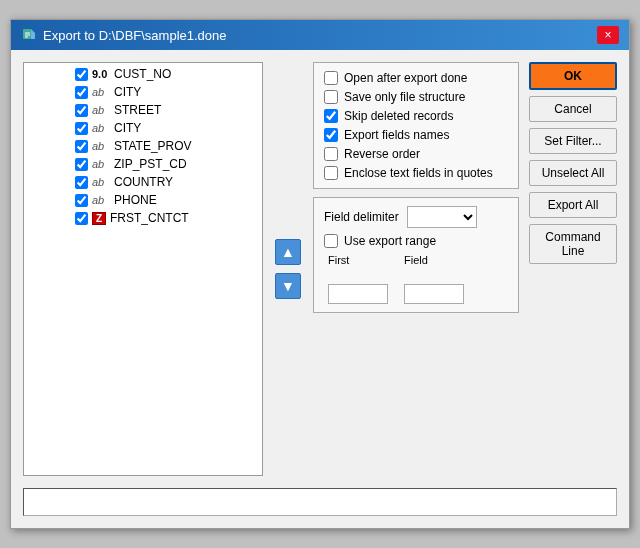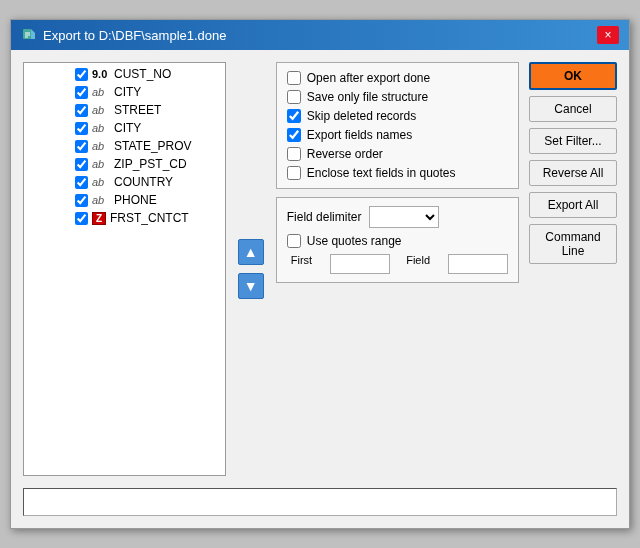--- a/index.html
+++ b/index.html
@@ -201,21 +201,21 @@
       gap: 6px;
     }
     .first-last-row {
       display: flex;
       align-items: center;
       gap: 16px;
       padding-left: 4px;
     }
     .first-last-group {
       display: flex;
-      flex-direction: row;
+      flex-direction: column;
       gap: 18px;
     }
     .first-last-group label {
       font-size: 11px;
     }
     .first-last-group input {
       width: 60px;
       height: 20px;
       border: 1px solid #aaa;
       background: white;
@@ -367,40 +367,40 @@
           <select class="delimiter-select">
             <option value=""></option>
             <option value=",">,</option>
             <option value=";">;</option>
             <option value="|">|</option>
             <option value="Tab">Tab</option>
           </select>
         </div>
         <label class="records-range-row checkbox-row">
           <input type="checkbox" style="">
-          <span class="checkbox-label">Use quotes range</span>
+          <span class="checkbox-label">Use export range</span>
         </label>
         <div class="first-last-row">
           <div class="first-last-group">
             <label>First</label>
             <input type="text" value="" style="">
           </div>
           <div class="first-last-group">
             <label>Field</label>
             <input type="text" value="" style="">
           </div>
         </div>
       </div>
     </div>
 
     <div class="buttons-panel">
       <button class="btn btn-primary">OK</button>
       <button class="btn">Cancel</button>
       <button class="btn">Set Filter...</button>
-      <button class="btn">Reverse All</button>
+      <button class="btn">Unselect All</button>
       <button class="btn">Export All</button>
       <button class="btn">Command Line</button>
     </div>
   </div>
 
   <div class="status-bar">
     <span></span>
   </div>
 </div>
 

